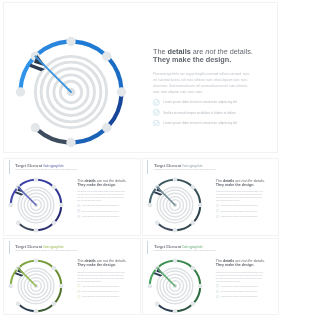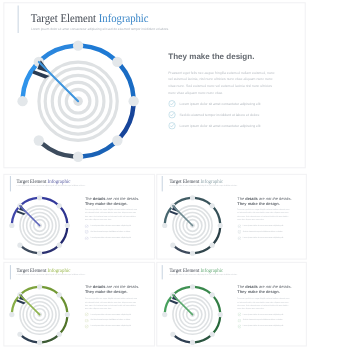--- a/index.html
+++ b/index.html
@@ -35,30 +35,20 @@
 
   svg{display:block;}
   .tgt{position:absolute;}
 </style>
 </head>
 <body>
 
 <div class="page">
 
   <div class="slide" id="hero">
-    <div class="titlewrap" style="left:11.5px;top:1.9px;">
-      <div class="tbar" style="width:1px;height:25.5px;"></div>
-      <div class="ttexts" style="margin-left:11.6px;">
-        <div class="ttitle" style="font-size:10.8px;line-height:12px;margin-top:6.1px;transform:scaleX(0.9);transform-origin:left top;">
-          <span>Target Element</span>
-          <span style="color:#3a86c8;">Infographic</span>
-        </div>
-        <div class="tsub" style="font-size:2.9px;line-height:5px;margin-top:0.6px;">Lorem ipsum dolor sit amet consectetur adipiscing elit sed do eiusmod tempor incididunt ut labore.</div>
-      </div>
-    </div>
 
     <div class="tgt" style="left:11px;top:32.5px;">
         <svg viewBox="0 0 112 112" width="112" height="112">
           <g>
             <circle cx="56" cy="56" r="35.6" fill="none" stroke="#dee1e3" stroke-width="2.9"></circle>
             <circle cx="56" cy="56" r="29.9" fill="none" stroke="#dee1e3" stroke-width="2.9"></circle>
             <circle cx="56" cy="56" r="23.5" fill="none" stroke="#dee1e3" stroke-width="2.9"></circle>
             <circle cx="56" cy="56" r="17.1" fill="none" stroke="#dee1e3" stroke-width="2.9"></circle>
             <circle cx="56" cy="56" r="10.7" fill="none" stroke="#dee1e3" stroke-width="2.9"></circle>
             <circle cx="56" cy="56" r="4.30" fill="#dee1e3"></circle>
@@ -86,20 +76,23 @@
             <g fill="#2a3b52" transform="translate(20.29,20.29) rotate(45) scale(0.9)">
               <path d="M 0.2 -2.6 L 16.4 -0.2 L 4.0 6.2 Z"></path>
               <path d="M 2.4 9.4 L 17.6 2.4 L 16.4 7.2 L 3.6 12.8 Z"></path>
             </g>
             <line x1="20.29" y1="20.29" x2="56" y2="56" stroke="#3f95dd" stroke-width="1.85" stroke-linecap="round"></line>
           </g>
         </svg>
       </div>
 
     <div class="copy" style="left:149px;top:44.6px;">
+      <div class="headline" style="font-size:7.3px;line-height:8.6px;">
+        <span>The </span><span class="b">details</span><span> are </span><span class="i">not the</span><span> details.</span>
+      </div>
       <div class="headline b" style="font-size:7.3px;line-height:8.6px;font-weight:bold;">They make the design.</div>
 
       <div class="para" style="margin-top:6.4px;font-size:3.15px;line-height:6.1px;">
           <div>Praesent eget felis nec augue fringilla euismod nullam euismod, nunc</div>
           <div>vel euismod lacinia, nisl nunc ultricies nunc vitae aliquam nunc nunc</div>
           <div>vitae nunc. Sed euismod nunc vel euismod lacinia nisl nunc ultricies</div>
           <div>nunc vitae aliquam nunc nunc vitae.</div>
         </div>
 
       <ul class="bullets" style="margin-top:3.6px;">

